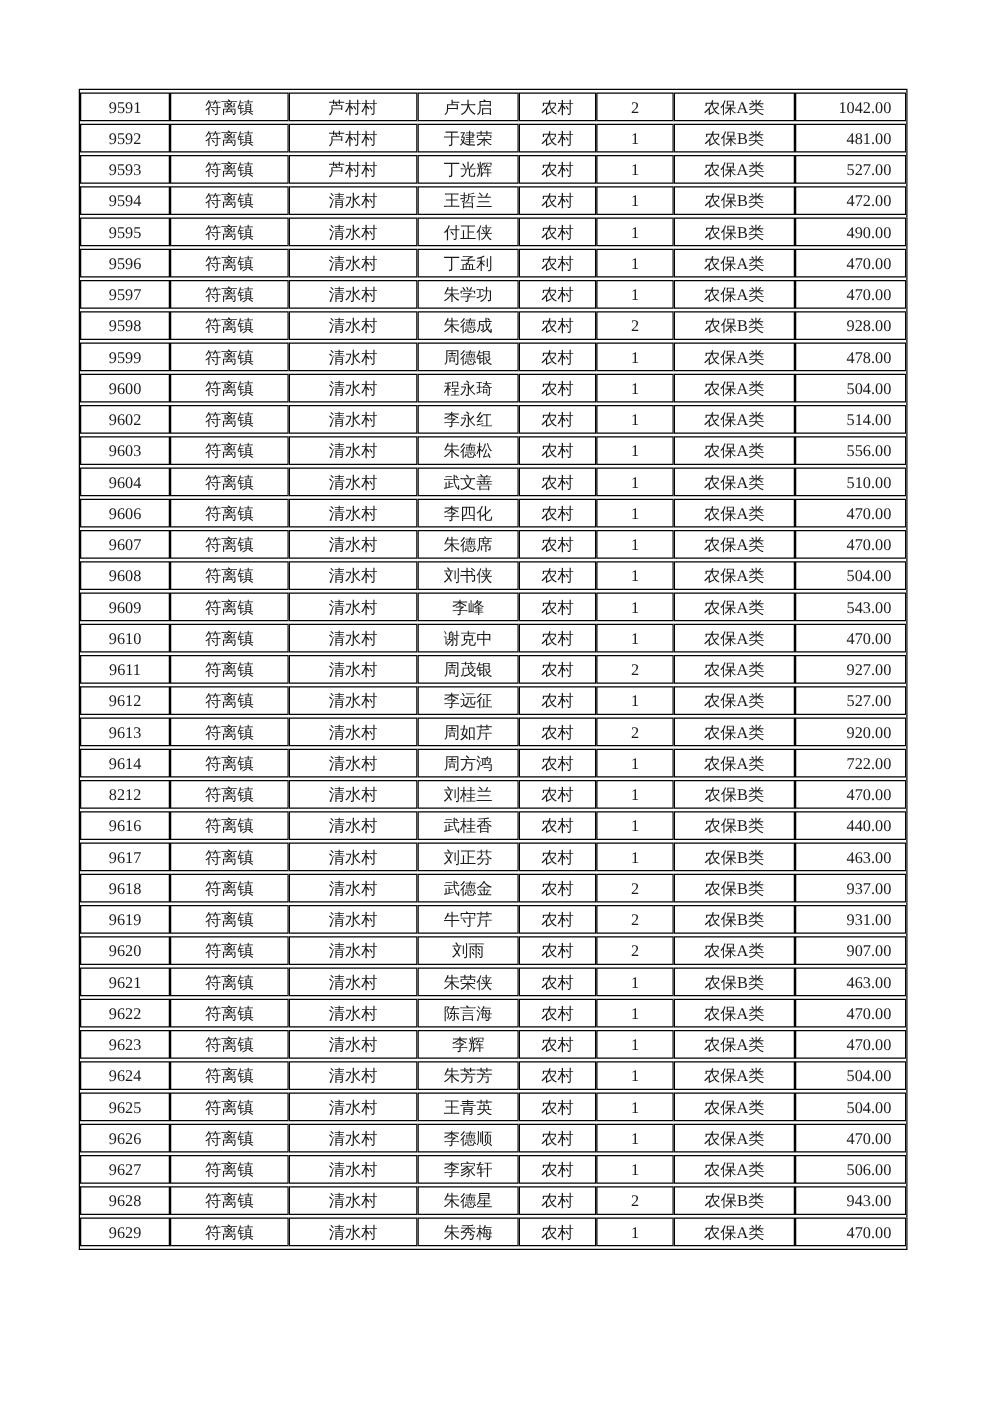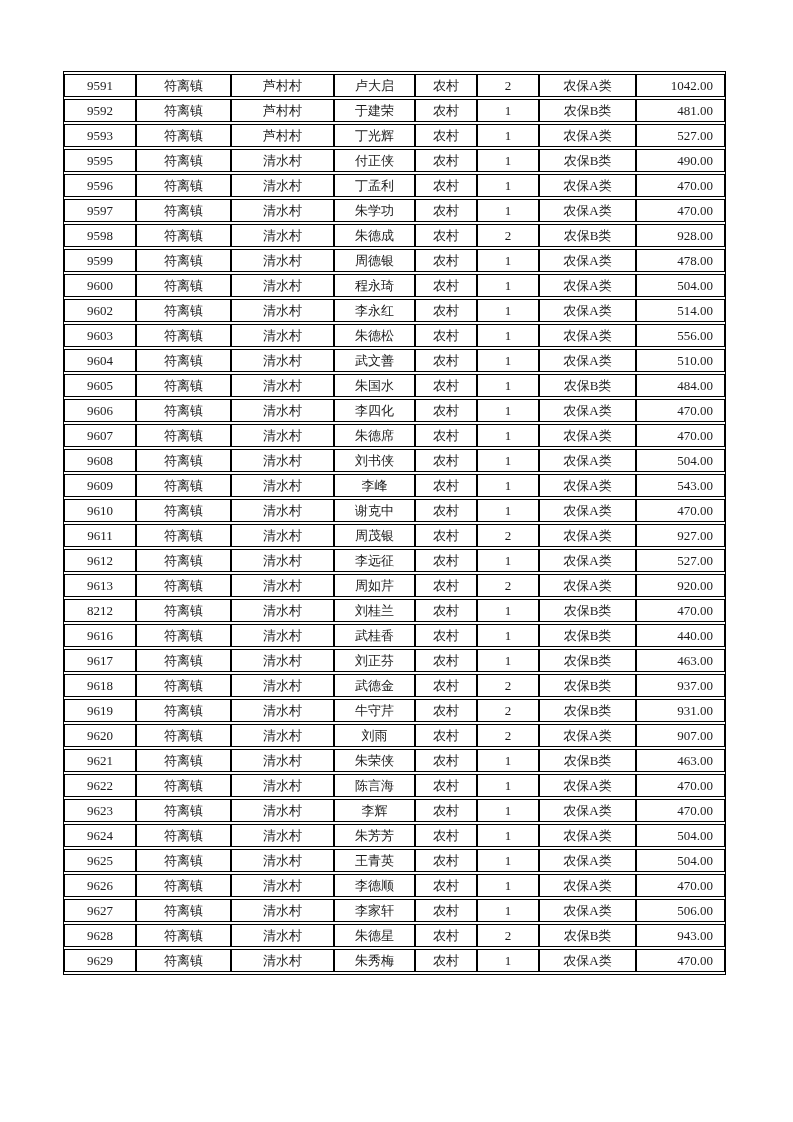--- a/index.html
+++ b/index.html
@@ -92,20 +92,30 @@
           <td class="col-id">9593</td>
           <td class="col-town">符离镇</td>
           <td class="col-village">芦村村</td>
           <td class="col-name">丁光辉</td>
           <td class="col-residence">农村</td>
           <td class="col-count">1</td>
           <td class="col-insurance_type">农保A类</td>
           <td class="col-amount">527.00</td>
         </tr>
         <tr>
+          <td class="col-id">9594</td>
+          <td class="col-town">符离镇</td>
+          <td class="col-village">清水村</td>
+          <td class="col-name">王哲兰</td>
+          <td class="col-residence">农村</td>
+          <td class="col-count">1</td>
+          <td class="col-insurance_type">农保B类</td>
+          <td class="col-amount">472.00</td>
+        </tr>
+        <tr>
           <td class="col-id">9595</td>
           <td class="col-town">符离镇</td>
           <td class="col-village">清水村</td>
           <td class="col-name">付正侠</td>
           <td class="col-residence">农村</td>
           <td class="col-count">1</td>
           <td class="col-insurance_type">农保B类</td>
           <td class="col-amount">490.00</td>
         </tr>
         <tr>
@@ -182,30 +192,20 @@
           <td class="col-id">9604</td>
           <td class="col-town">符离镇</td>
           <td class="col-village">清水村</td>
           <td class="col-name">武文善</td>
           <td class="col-residence">农村</td>
           <td class="col-count">1</td>
           <td class="col-insurance_type">农保A类</td>
           <td class="col-amount">510.00</td>
         </tr>
         <tr>
-          <td class="col-id">9605</td>
-          <td class="col-town">符离镇</td>
-          <td class="col-village">清水村</td>
-          <td class="col-name">朱国水</td>
-          <td class="col-residence">农村</td>
-          <td class="col-count">1</td>
-          <td class="col-insurance_type">农保B类</td>
-          <td class="col-amount">484.00</td>
-        </tr>
-        <tr>
           <td class="col-id">9606</td>
           <td class="col-town">符离镇</td>
           <td class="col-village">清水村</td>
           <td class="col-name">李四化</td>
           <td class="col-residence">农村</td>
           <td class="col-count">1</td>
           <td class="col-insurance_type">农保A类</td>
           <td class="col-amount">470.00</td>
         </tr>
         <tr>
@@ -270,20 +270,30 @@
         </tr>
         <tr>
           <td class="col-id">9613</td>
           <td class="col-town">符离镇</td>
           <td class="col-village">清水村</td>
           <td class="col-name">周如芹</td>
           <td class="col-residence">农村</td>
           <td class="col-count">2</td>
           <td class="col-insurance_type">农保A类</td>
           <td class="col-amount">920.00</td>
+        </tr>
+        <tr>
+          <td class="col-id">9614</td>
+          <td class="col-town">符离镇</td>
+          <td class="col-village">清水村</td>
+          <td class="col-name">周方鸿</td>
+          <td class="col-residence">农村</td>
+          <td class="col-count">1</td>
+          <td class="col-insurance_type">农保A类</td>
+          <td class="col-amount">722.00</td>
         </tr>
         <tr>
           <td class="col-id">8212</td>
           <td class="col-town">符离镇</td>
           <td class="col-village">清水村</td>
           <td class="col-name">刘桂兰</td>
           <td class="col-residence">农村</td>
           <td class="col-count">1</td>
           <td class="col-insurance_type">农保B类</td>
           <td class="col-amount">470.00</td>

